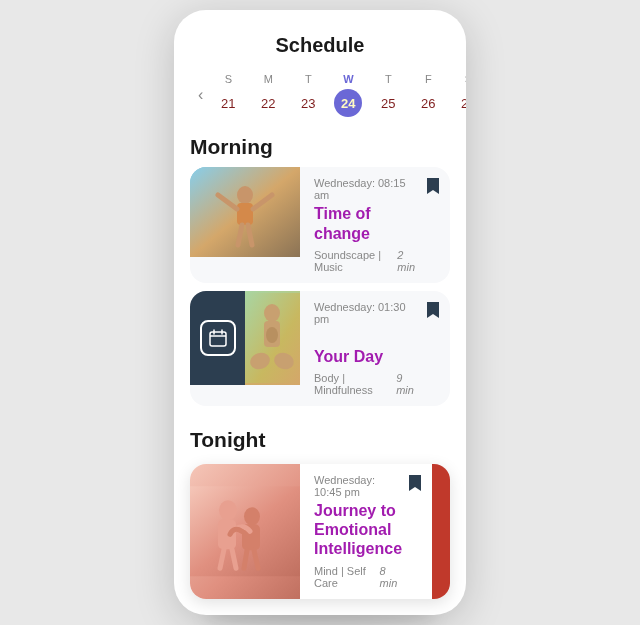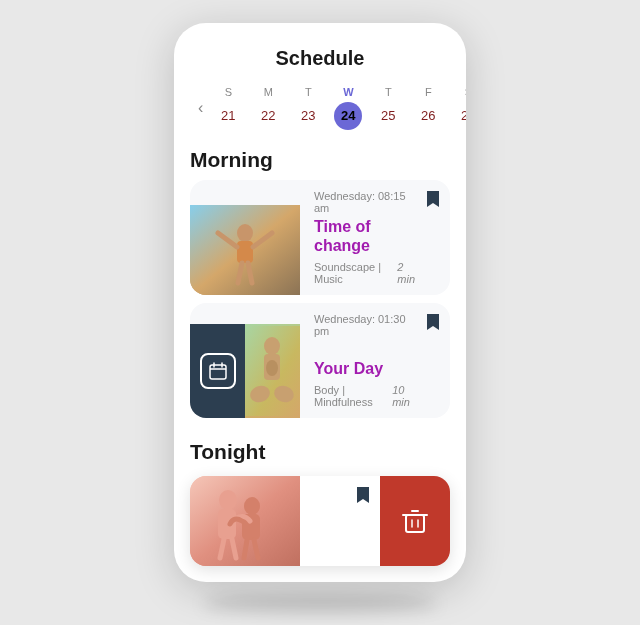--- a/index.html
+++ b/index.html
@@ -72,40 +72,40 @@
       color: #7f1d1d;
       width: 28px;
       height: 28px;
       display: flex;
       align-items: center;
       justify-content: center;
       border-radius: 50%;
     }
     .cal-day.active .day-num {
       background: #6b68d6;
-      color: #000000;
+      color: #fef9c3;
       font-weight: 600;
     }
     .cal-day.active .day-letter {
       color: #6b68d6;
       font-weight: 600;
     }
 
     
     .section-label {
       font-size: 21px;
       font-weight: 600;
       color: #1a1a1a;
       padding: 14px 16px 8px;
     }
 
     
     .activity-card {
       display: flex;
-      align-items: flex-end;
+      align-items: flex-start;
       background: #f7f8fa;
       border-radius: 16px;
       margin: 0 16px 8px;
       overflow: hidden;
       position: relative;
     }
 
     .activity-thumb {
       width: 110px;
       min-height: 90px;
@@ -364,21 +364,21 @@
         </div>
       </div>
       <div class="activity-info">
         <div class="activity-time">Wednesday: 01:30 pm</div>
         <div class="activity-name">
           <br>
           <span>Your Day</span>
         </div>
         <div class="activity-meta">
           <span class="activity-tags">Body | Mindfulness</span>
-          <span class="activity-duration">10 min</span>
+          <span class="activity-duration">9 min</span>
         </div>
       </div>
       <span class="bookmark-icon">
         <svg width="14" height="18" viewBox="0 0 14 18" fill="none" xmlns="http://www.w3.org/2000/svg">
           <path d="M1 1h12v16l-6-4-6 4V1z" fill="#2c3e50"></path>
         </svg>
       </span>
     </div>
 
     <div class="section-label">Tonight</div>
@@ -403,20 +403,28 @@
 
             <path d="M46 42 Q55 38 60 45" stroke="#e8a090" stroke-width="5" fill="none" stroke-linecap="round"></path>
             <path d="M52 45 Q44 40 40 48" stroke="#d4806a" stroke-width="5" fill="none" stroke-linecap="round"></path>
 
             <line x1="34" y1="63" x2="30" y2="82" stroke="#e8a090" stroke-width="5" stroke-linecap="round"></line>
             <line x1="42" y1="63" x2="46" y2="82" stroke="#e8a090" stroke-width="5" stroke-linecap="round"></line>
             <line x1="57" y1="64" x2="54" y2="82" stroke="#d4806a" stroke-width="5" stroke-linecap="round"></line>
             <line x1="64" y1="64" x2="68" y2="82" stroke="#d4806a" stroke-width="5" stroke-linecap="round"></line>
           </svg>
         </div>
+        <div class="tonight-info">
+          <div class="activity-time">Wednesday: 10:45 pm</div>
+          <div class="activity-name">Journey to Emotional Intelligence</div>
+          <div class="activity-meta">
+            <span class="activity-tags">Mind | Self Care</span>
+            <span class="activity-duration">8 min</span>
+          </div>
+        </div>
         <span class="bookmark-icon">
           <svg width="14" height="18" viewBox="0 0 14 18" fill="none" xmlns="http://www.w3.org/2000/svg">
             <path d="M1 1h12v16l-6-4-6 4V1z" fill="#2c3e50"></path>
           </svg>
         </span>
       </div>
       <div class="delete-btn">
         <svg width="26" height="28" viewBox="0 0 26 28" fill="none" xmlns="http://www.w3.org/2000/svg">
           <rect x="4" y="8" width="18" height="17" rx="2" stroke="white" stroke-width="2"></rect>
           <line x1="1" y1="8" x2="25" y2="8" stroke="white" stroke-width="2" stroke-linecap="round"></line>

